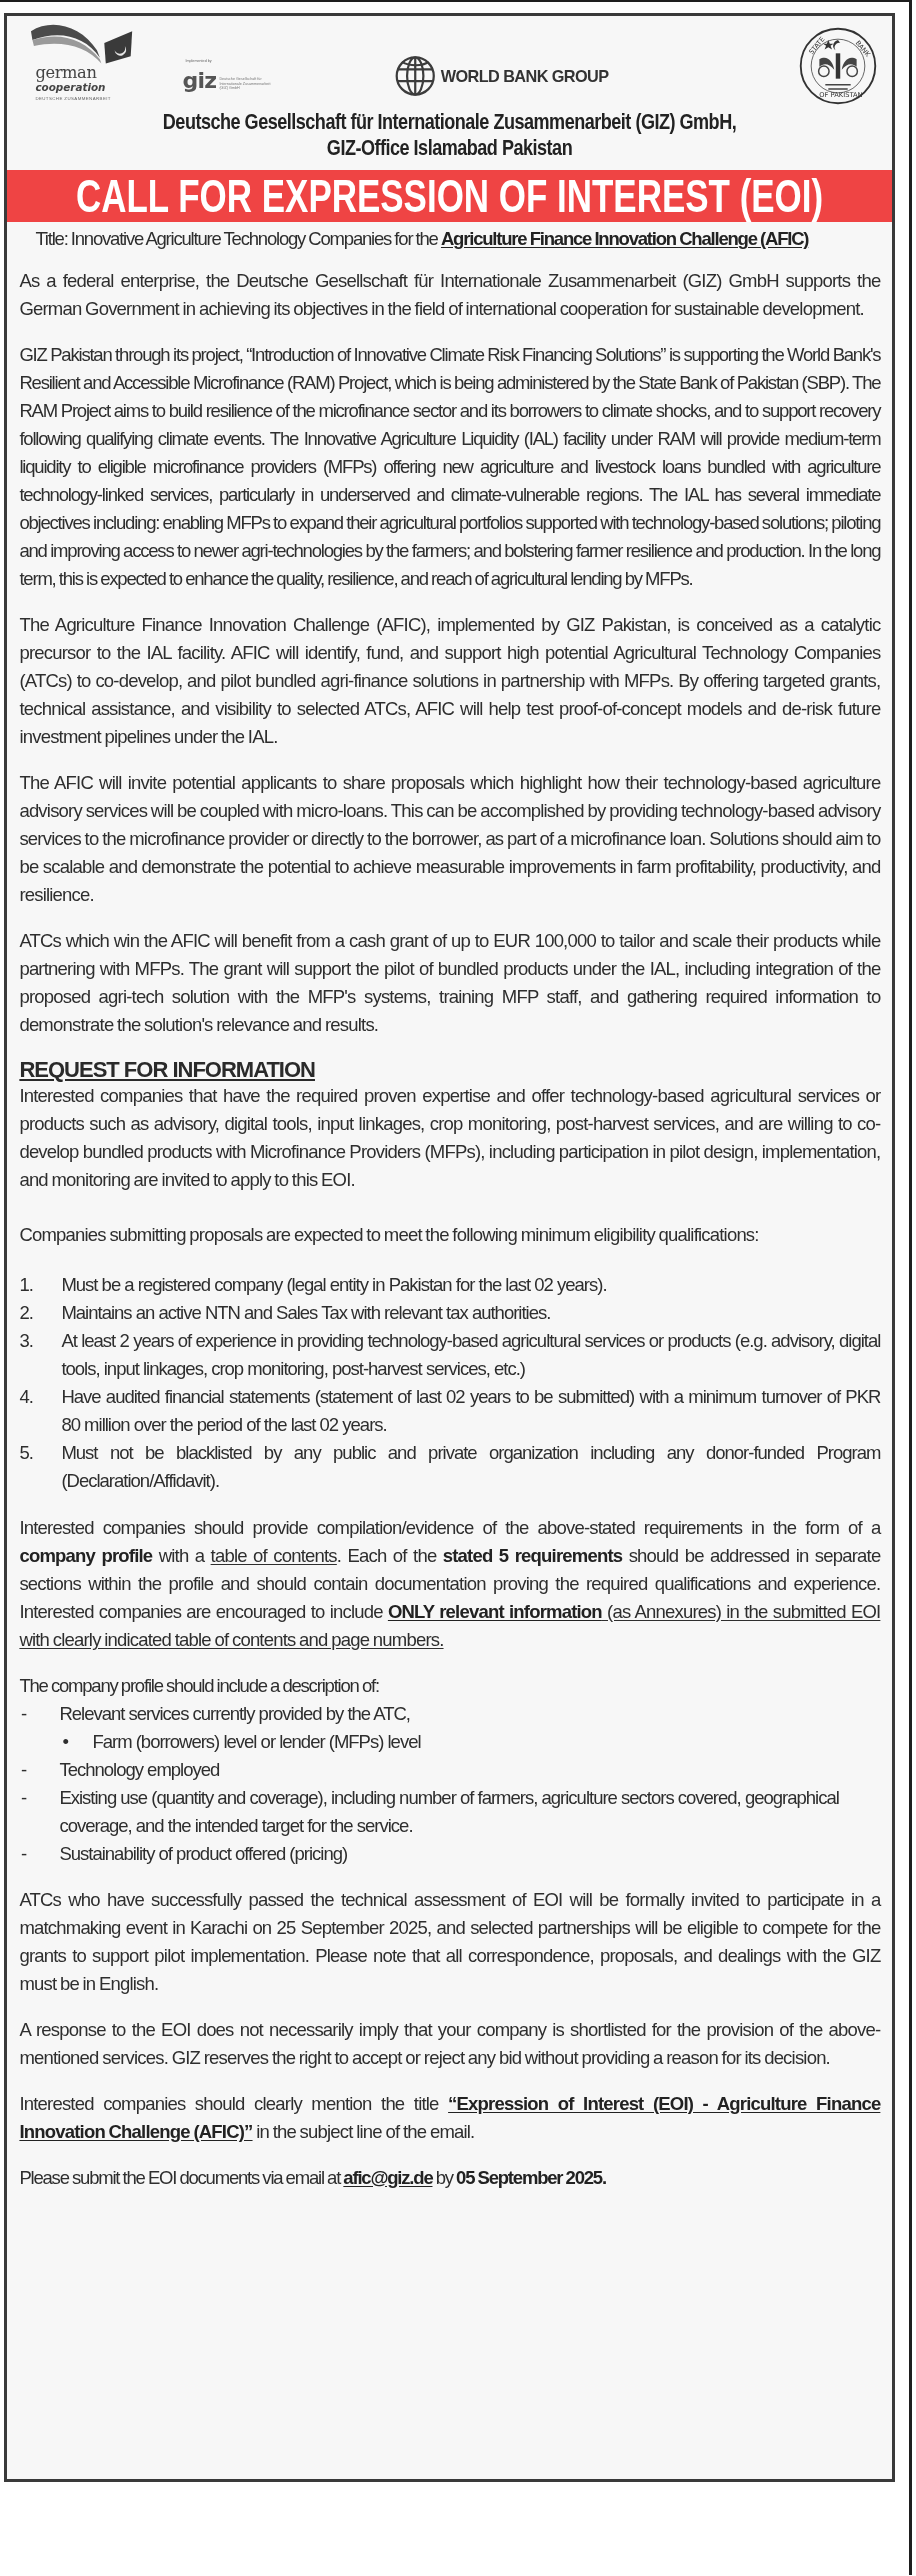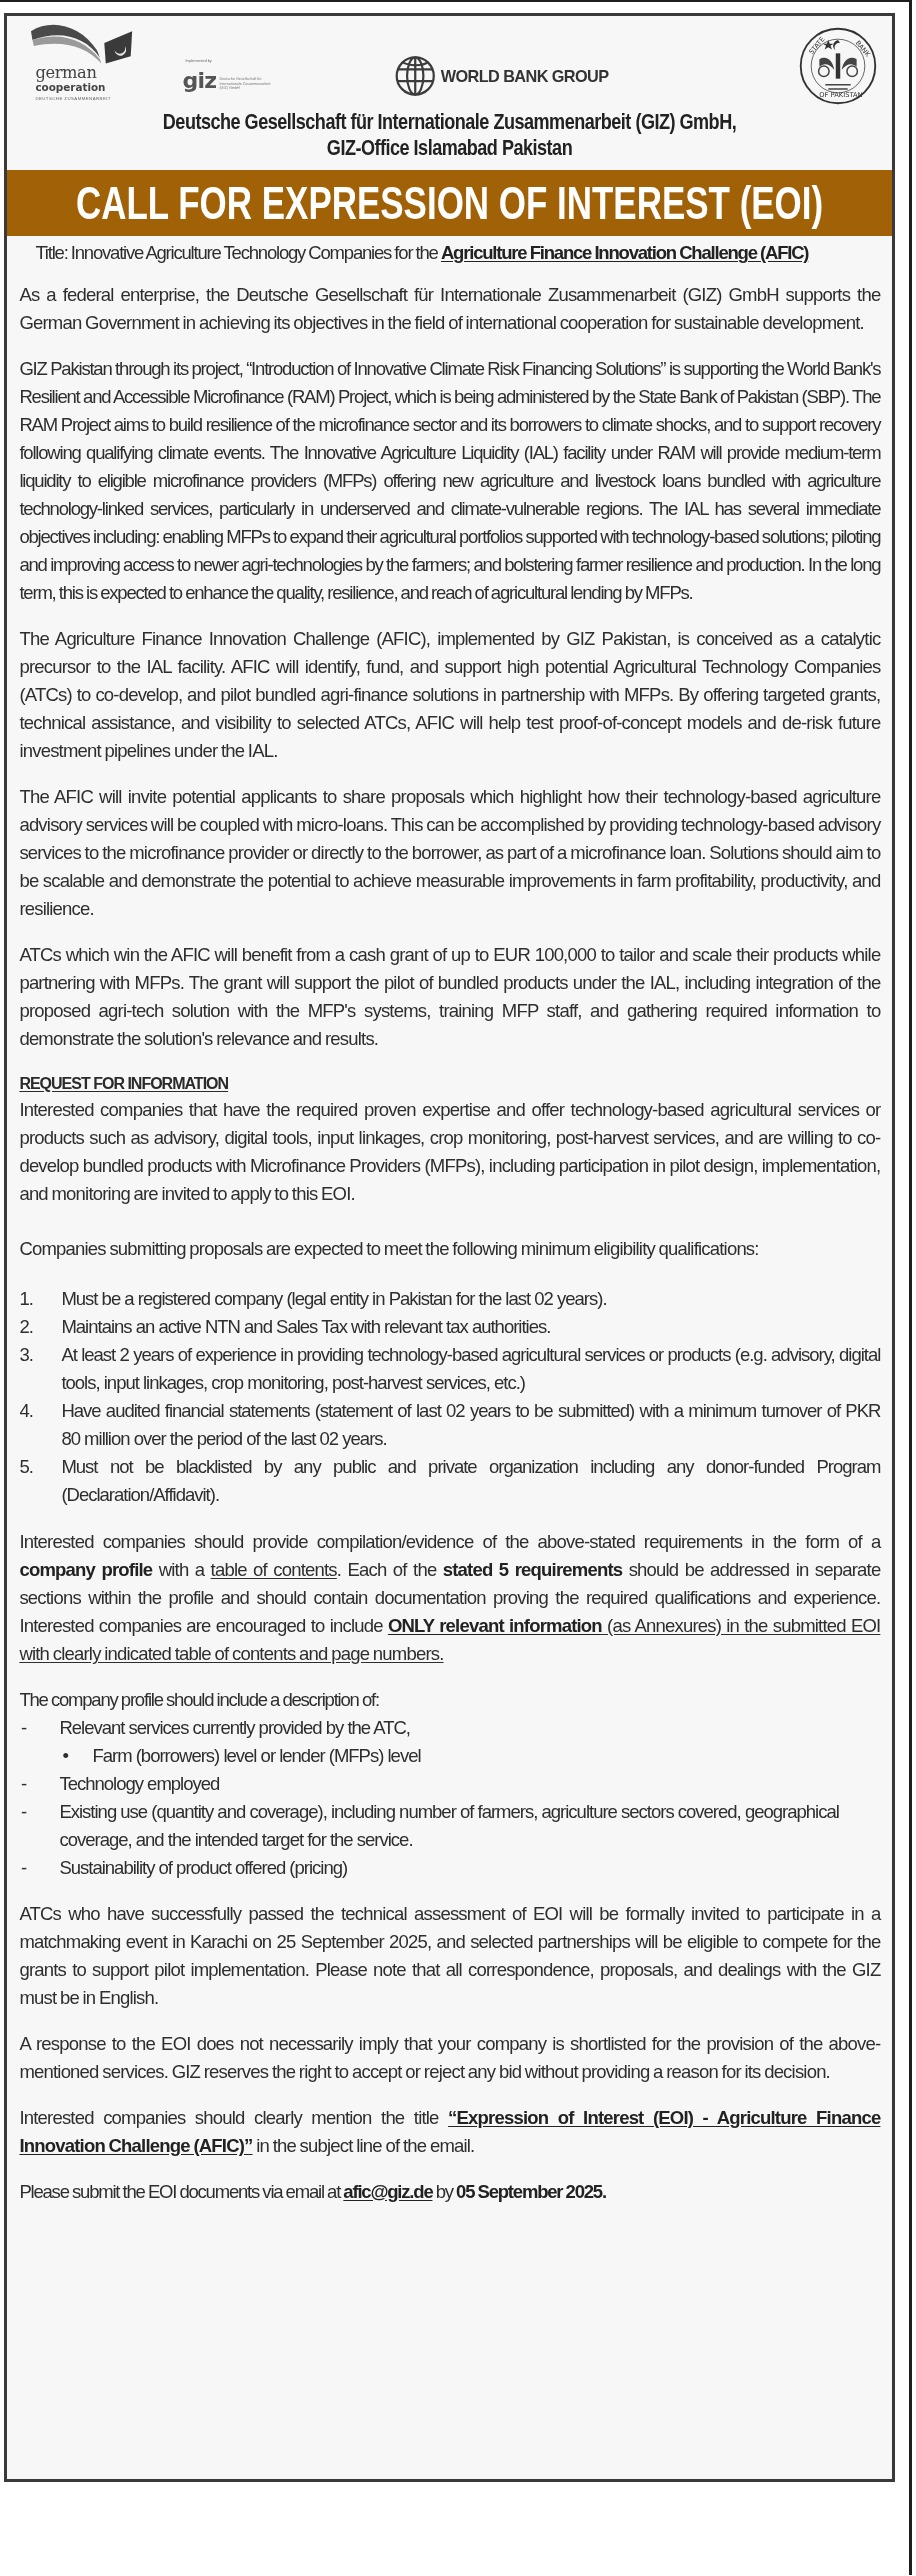--- a/index.html
+++ b/index.html
@@ -32,21 +32,21 @@
     position: relative;
     height: 93px;
   }
   .logo-german {
     position: absolute; left: 19px; top: 0; width: 119px; height: 80px;
   }
   .logo-german .wave {
     position: absolute; left: 3px; top: 4.4px; width: 111px; height: 44px;
   }
   .logo-german .g1 { position:absolute; left: 9px; top: 47px; font-family: "DejaVu Serif", serif; font-size: 16.3px; color:#444; letter-spacing: -0.4px; }
-  .logo-german .g2 { position:absolute; left: 9px; top: 65px; font-family: "DejaVu Sans", sans-serif; font-size: 10.4px; font-weight: bold; color:#444; }
+  .logo-german .g2 { position:absolute; left: 9px; top: 65px; font-family: "DejaVu Sans", sans-serif; font-size: 10.4px; font-weight: bold; color:#444;font-style:italic; }
   .logo-german .g3 { position:absolute; left: 9px; top: 80px; font-size: 4.4px; color:#666; letter-spacing: 0.4px; }
   .logo-giz {
     position: absolute; left: 172px; top: 46px; width: 96px; height: 44px;
   }
   .logo-giz .impl { position:absolute; left:6px; top:-3px; font-size:3.7px; color:#666; }
   .logo-giz .gizword { position:absolute; left:3px; top:6px; font-family:"DejaVu Sans", sans-serif; font-size: 22px; font-weight:bold; color:#555; letter-spacing:-0.7px; }
   .logo-giz .gizsub { position:absolute; left: 40px; top: 15px; font-size:3.7px; line-height:4.4px; color:#777; width: 52px; }
   .logo-wb {
     position: absolute; left: 386px; top: 38px; height: 44px; display:flex; align-items:center;
   }
@@ -63,22 +63,22 @@
     font-size: 21.5px;
     line-height: 26px;
     color: #222;
     letter-spacing: -0.6px;
     transform: scaleX(0.84);
     transform-origin: center;
     margin: 0 -44px;
   }
   .banner {
     margin-top: 9px;
-    background: #a16207;
-    height: 66px;
+    background: #ef4444;
+    height: 52px;
     display: flex;
     align-items: center;
     justify-content: center;
   }
   .banner-text {
     color: #ffffff;
     font-family: "Liberation Sans", sans-serif;
     font-weight: bold;
     font-size: 46px;
     letter-spacing: 0px;
@@ -97,21 +97,21 @@
     text-align: justify;
     margin: 0 0 18px 0;
     letter-spacing: -0.8px;
     word-spacing: -0.7px;
   }
   .para.cond { letter-spacing: -1.2px; }
   b, .b { font-weight: bold; color: #222; }
   .u { text-decoration: underline; text-underline-offset: 2.2px; }
   .section-heading {
     font-weight: bold;
-    font-size: 16px;
+    font-size: 22px;
     text-decoration: underline;
     text-underline-offset: 2.2px;
     letter-spacing: -1px;
     margin: 0;
     line-height: 25px;
     color: #2a2a2a;
   }
   .numlist { margin: 0 0 19px 0; padding: 0; list-style: none; }
   .numlist li {
     position: relative;

